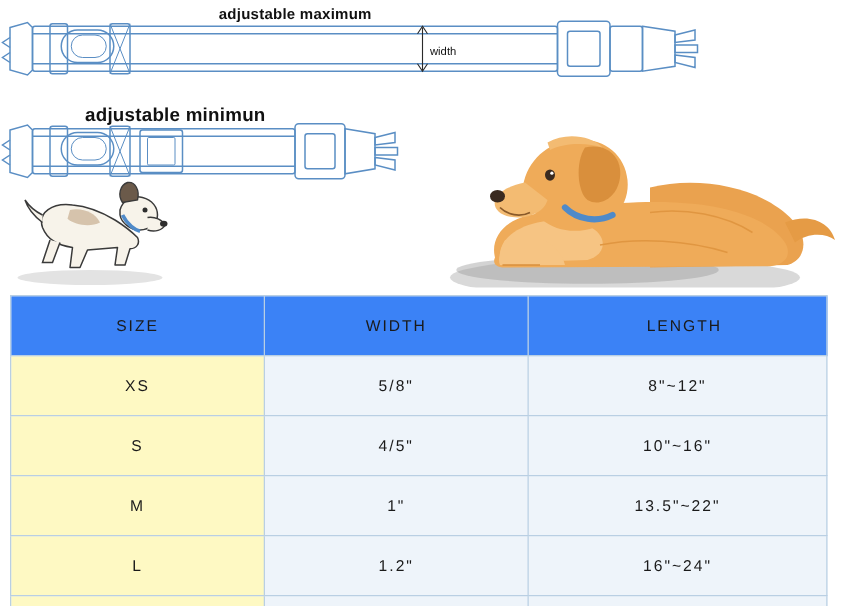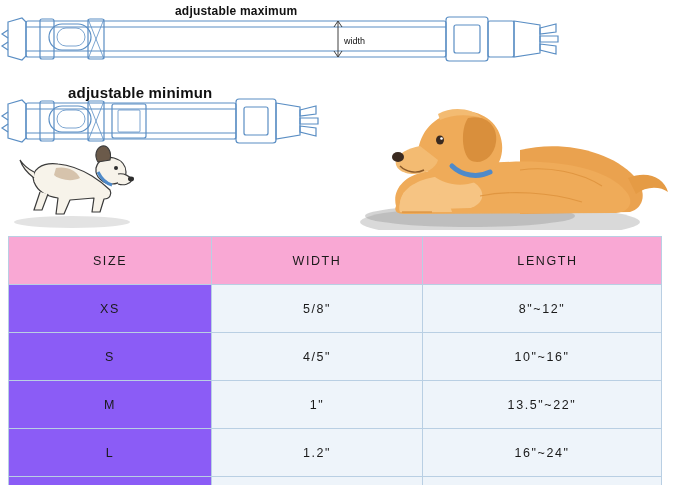--- a/index.html
+++ b/index.html
@@ -60,24 +60,24 @@
     height: 45px;
     text-align: center;
     vertical-align: middle;
     font-size: 12.5px;
     color: #1a1a1a;
     font-weight: normal;
     letter-spacing: 1.6px;
     background: #eef4fa;
   }
   #size-table thead td {
-    background: #f9a8d4;
+    background: #3b82f6;
   }
   #size-table tbody tr td:first-child {
-    background: #8b5cf6;
+    background: #fef9c3;
   }
   .col-size { width: 200px; }
   .col-width { width: 208px; }
   .col-length { width: 225px; padding-left: 12px; }
 </style>
 </head>
 <body>
 
 <div id="diagram-area">
 

